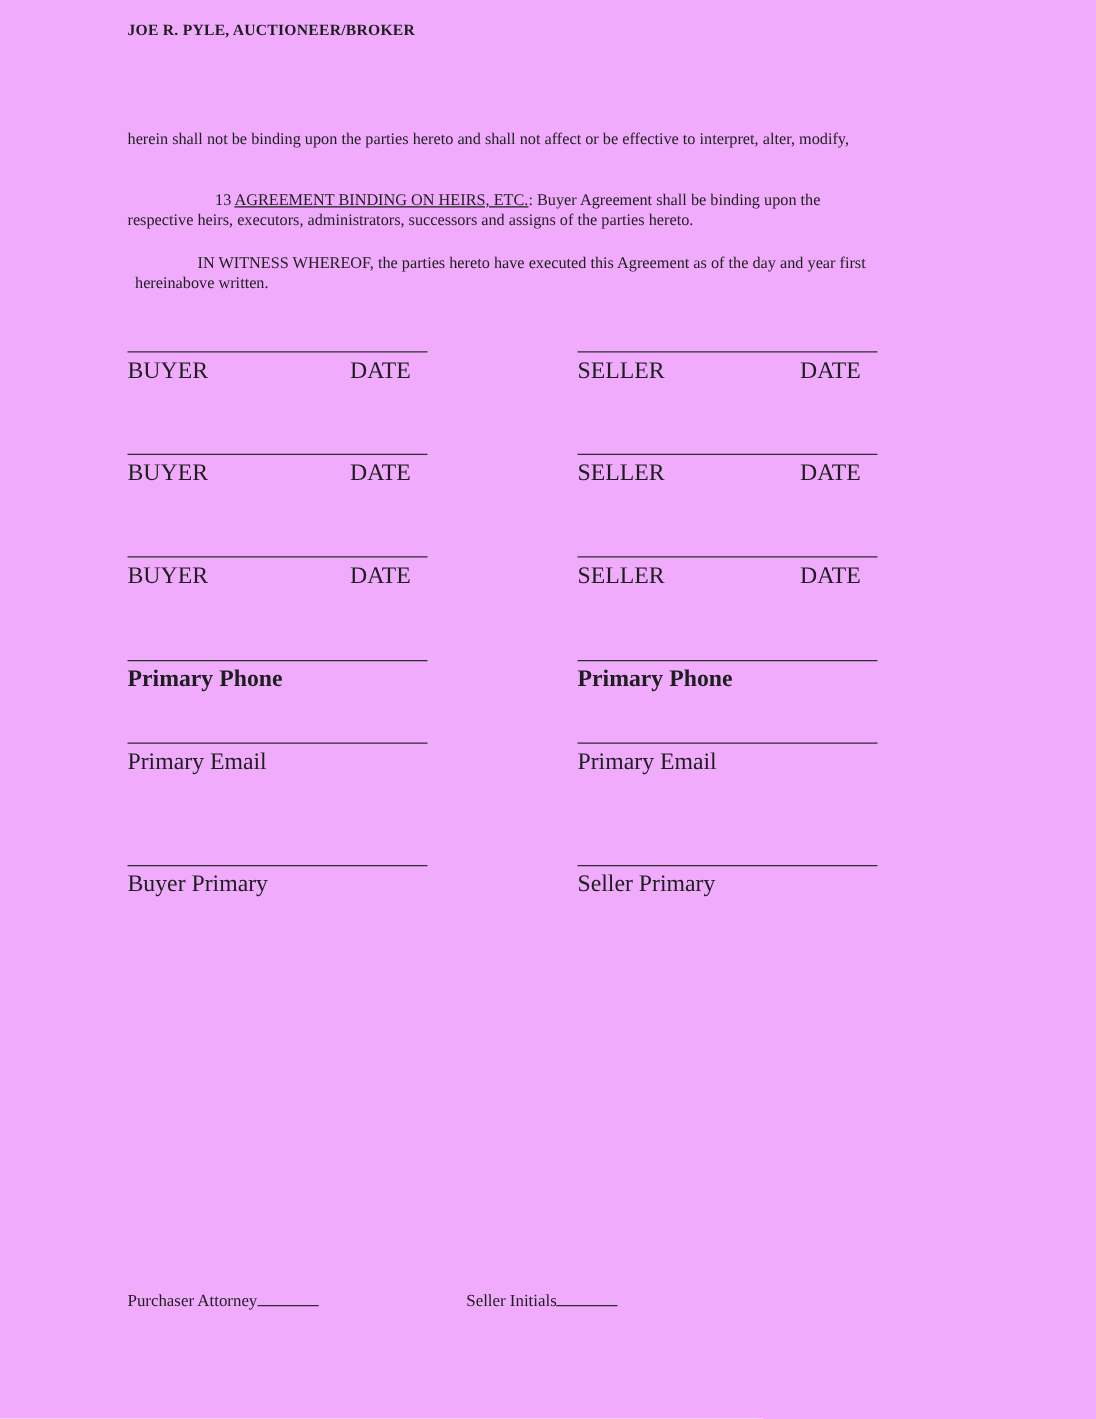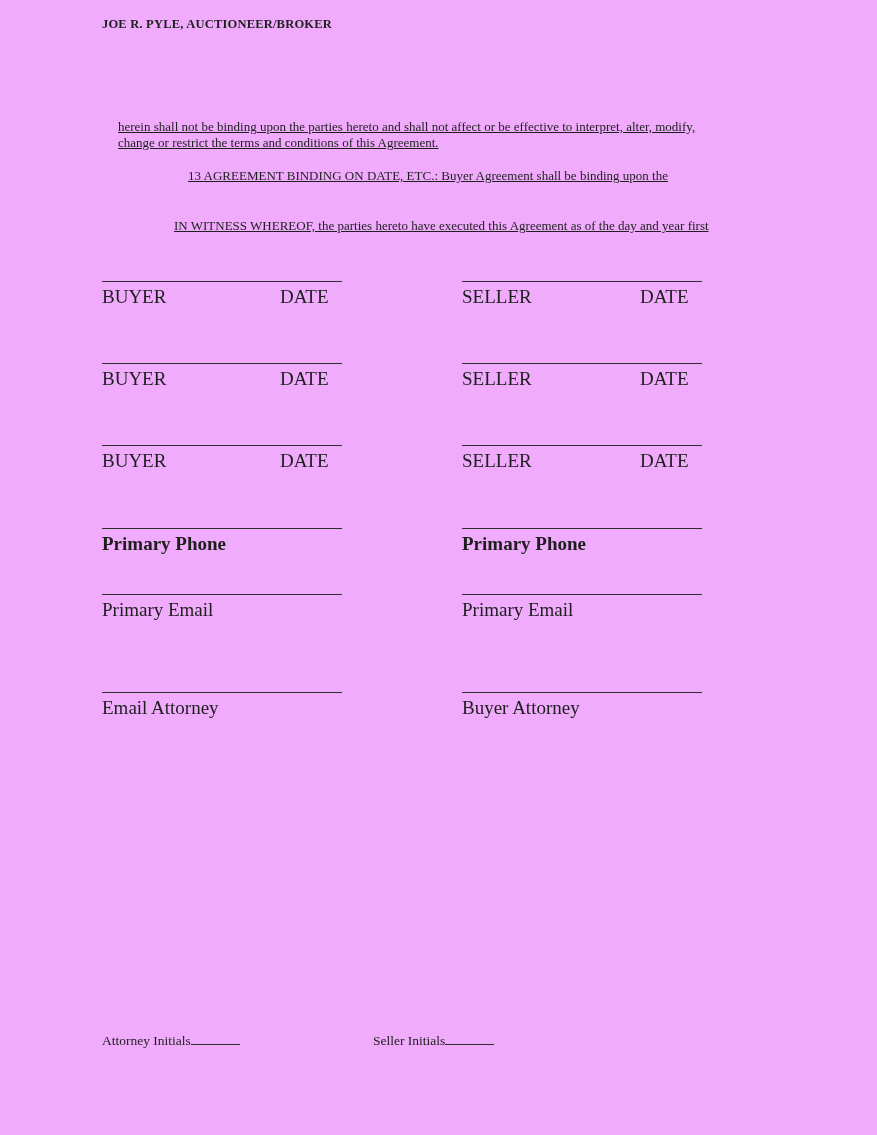--- a/index.html
+++ b/index.html
@@ -25,24 +25,23 @@
     position: absolute;
     left: 102px;
     top: 17px;
     font-size: 12.5px;
     font-weight: bold;
     letter-spacing: 0.2px;
     white-space: nowrap;
   }
   .para {
     position: absolute;
-    margin: 16px;
+    margin: 0;
     font-size: 13px;
     line-height: 16.4px;
-    text-decoration: underline;
   }
   .ln {
     display: block;
     white-space: nowrap;
   }
   .firstline {
     display: block;
     white-space: nowrap;
   }
   #p1 { left: 102px; top: 103px; }
@@ -101,29 +100,30 @@
 </style>
 </head>
 <body>
 
 <div class="page">
 
   <div class="doc-header">JOE R. PYLE, AUCTIONEER/BROKER</div>
 
   <p class="para" id="p1">
     <span class="ln">herein shall not be binding upon the parties hereto and shall not affect or be effective to interpret, alter, modify,</span>
-    <span class="ln">change or restrict the terms and conditions of this Agreement.</span>
   </p>
 
   <p class="para" id="p2">
-    <span class="firstline"><span>13 </span><span class="underlined">AGREEMENT BINDING ON DATE, ETC.</span><span>: Buyer Agreement shall be binding upon the</span></span>
+    <span class="firstline"><span>13 </span><span class="underlined">AGREEMENT BINDING ON HEIRS, ETC.</span><span>: Buyer Agreement shall be binding upon the</span></span>
+    <span class="ln">respective heirs, executors, administrators, successors and assigns of the parties hereto.</span>
   </p>
 
   <p class="para" id="p3">
     <span class="firstline">IN WITNESS WHEREOF, the parties hereto have executed this Agreement as of the day and year first</span>
+    <span class="ln ln-indent">hereinabove written.</span>
   </p>
 
   <div class="sig-col col-left row-sig1">
     <div class="rule"></div>
     <span class="lbl main">BUYER</span>
     <span class="lbl date">DATE</span>
   </div>
   <div class="sig-col col-right row-sig1">
     <div class="rule"></div>
     <span class="lbl main">SELLER</span>
@@ -165,23 +165,23 @@
     <div class="rule"></div>
     <span class="lbl main">Primary Email</span>
   </div>
   <div class="sig-col col-right row-email">
     <div class="rule"></div>
     <span class="lbl main">Primary Email</span>
   </div>
 
   <div class="sig-col col-left row-attorney">
     <div class="rule"></div>
-    <span class="lbl main">Email Attorney</span>
+    <span class="lbl main">Buyer Primary</span>
   </div>
   <div class="sig-col col-right row-attorney">
     <div class="rule"></div>
-    <span class="lbl main">Buyer Attorney</span>
+    <span class="lbl main">Seller Primary</span>
   </div>
 
-  <div class="footer-item" id="purchaser-initials"><span>Attorney Initials</span><span class="initials-line"></span></div>
+  <div class="footer-item" id="purchaser-initials"><span>Purchaser Attorney</span><span class="initials-line"></span></div>
   <div class="footer-item" id="seller-initials"><span>Seller Initials</span><span class="initials-line"></span></div>
 
 </div>
 
 </body></html>

